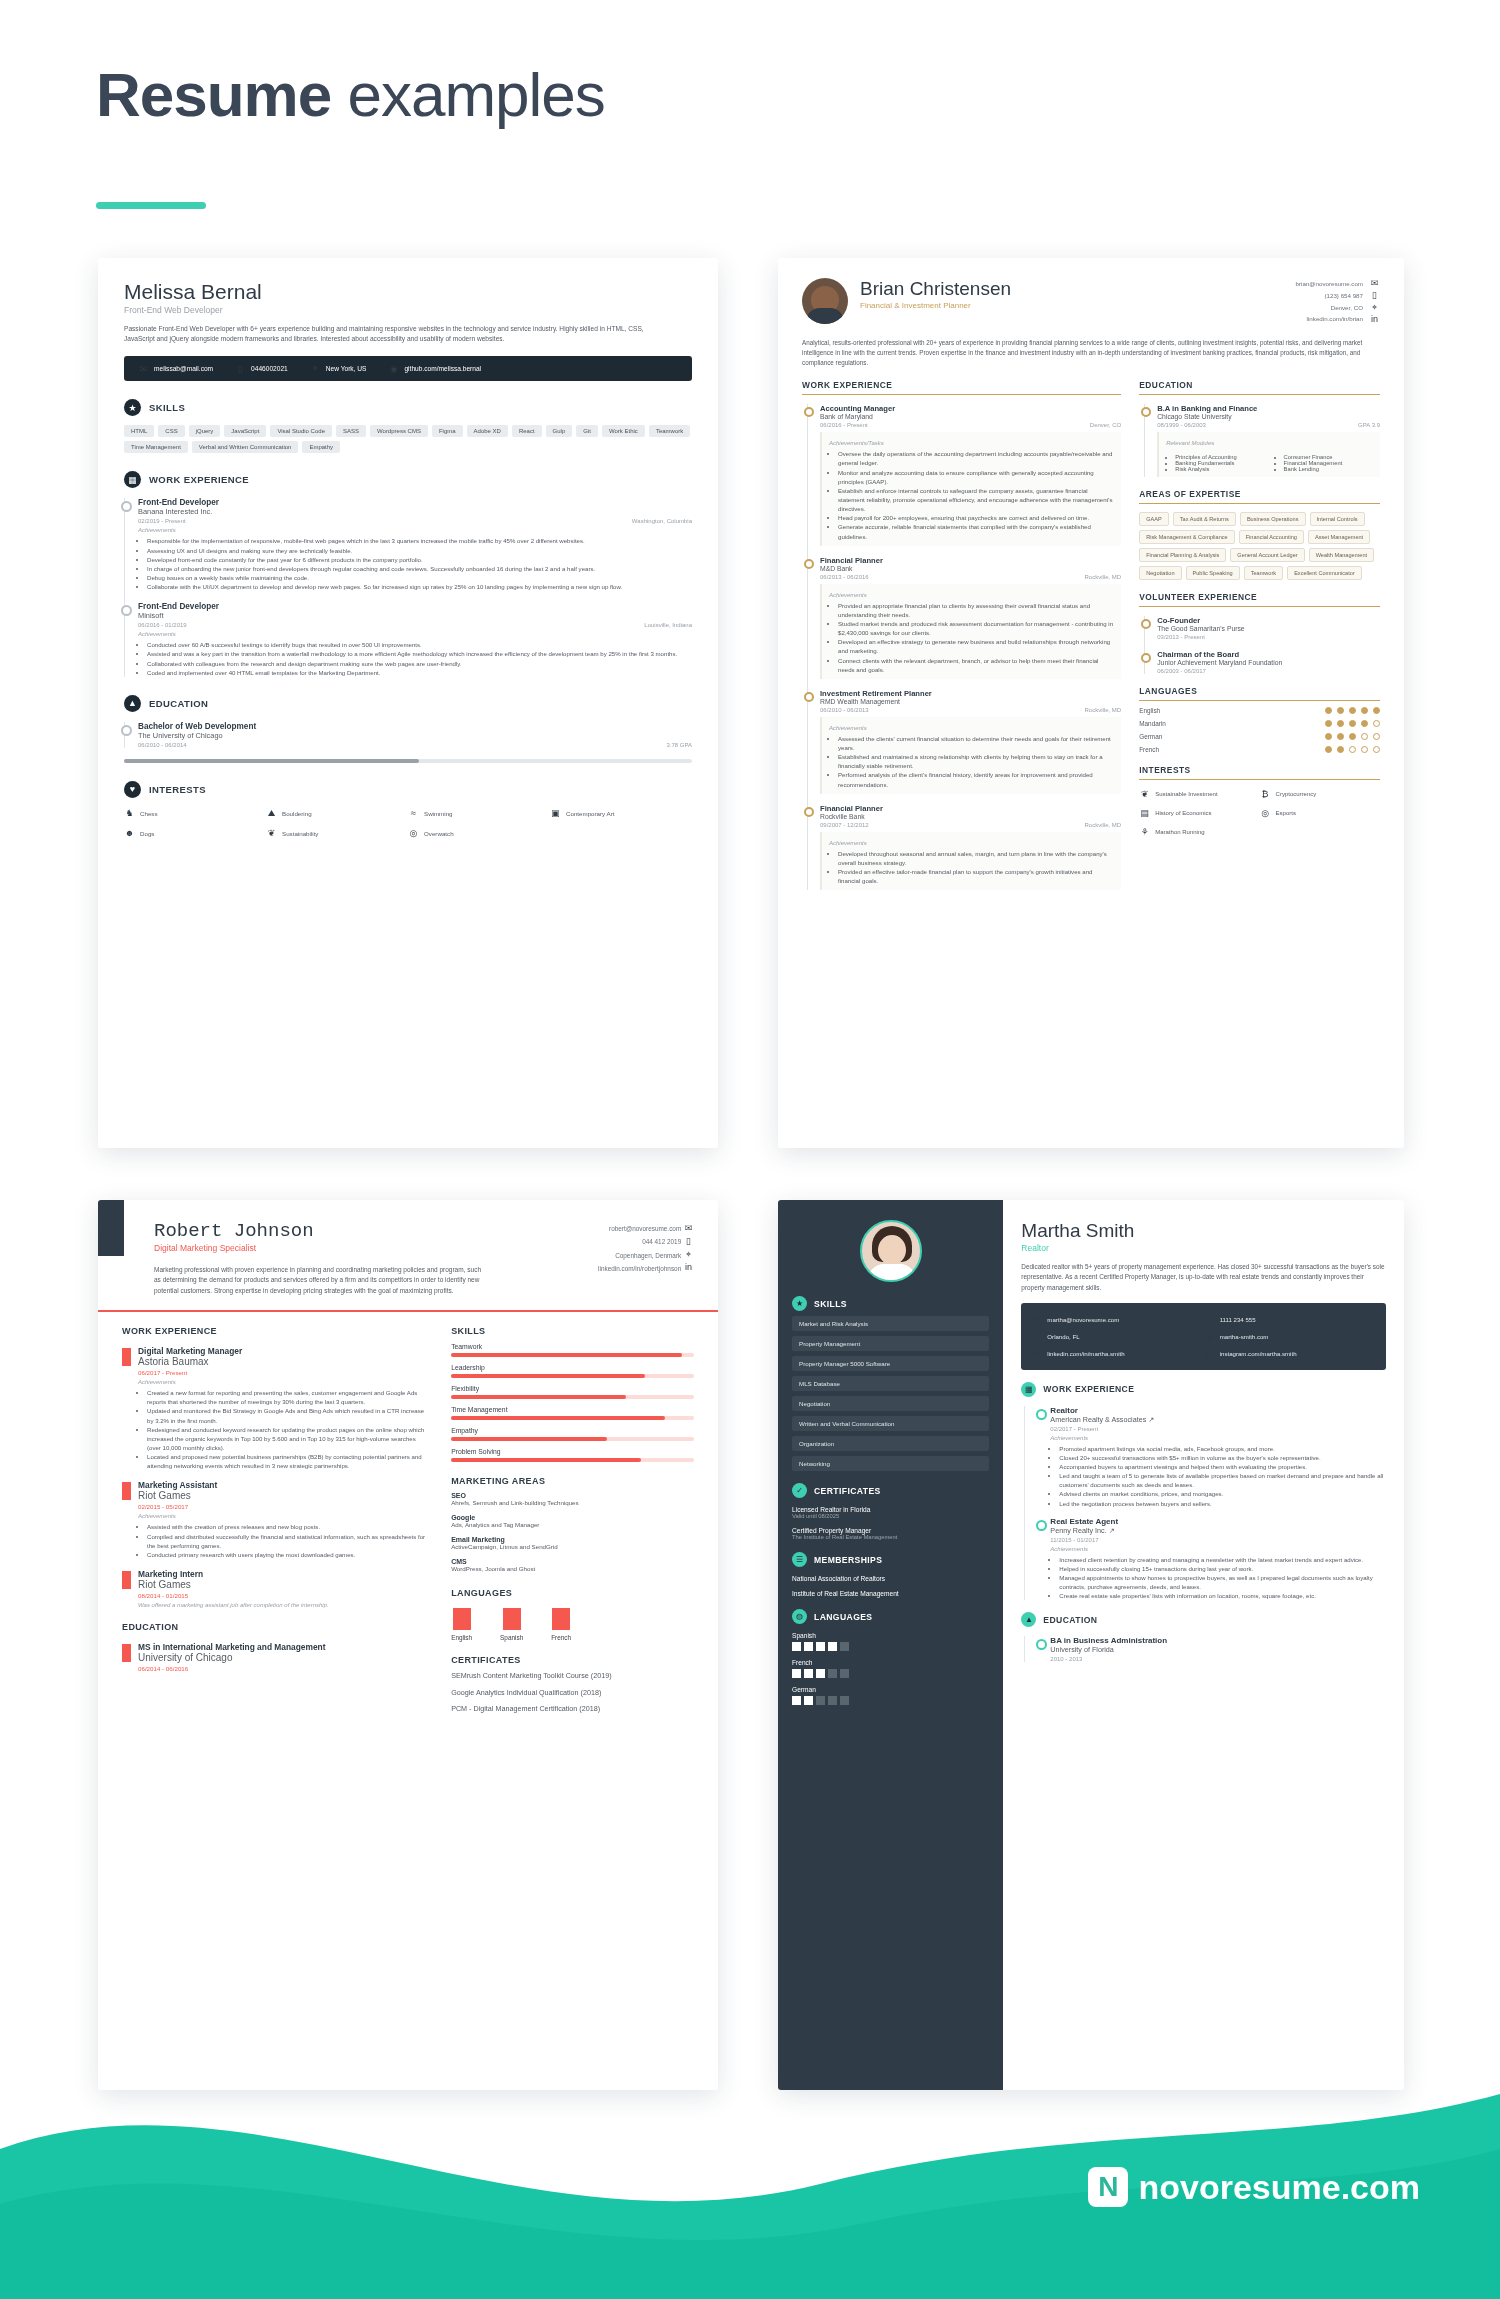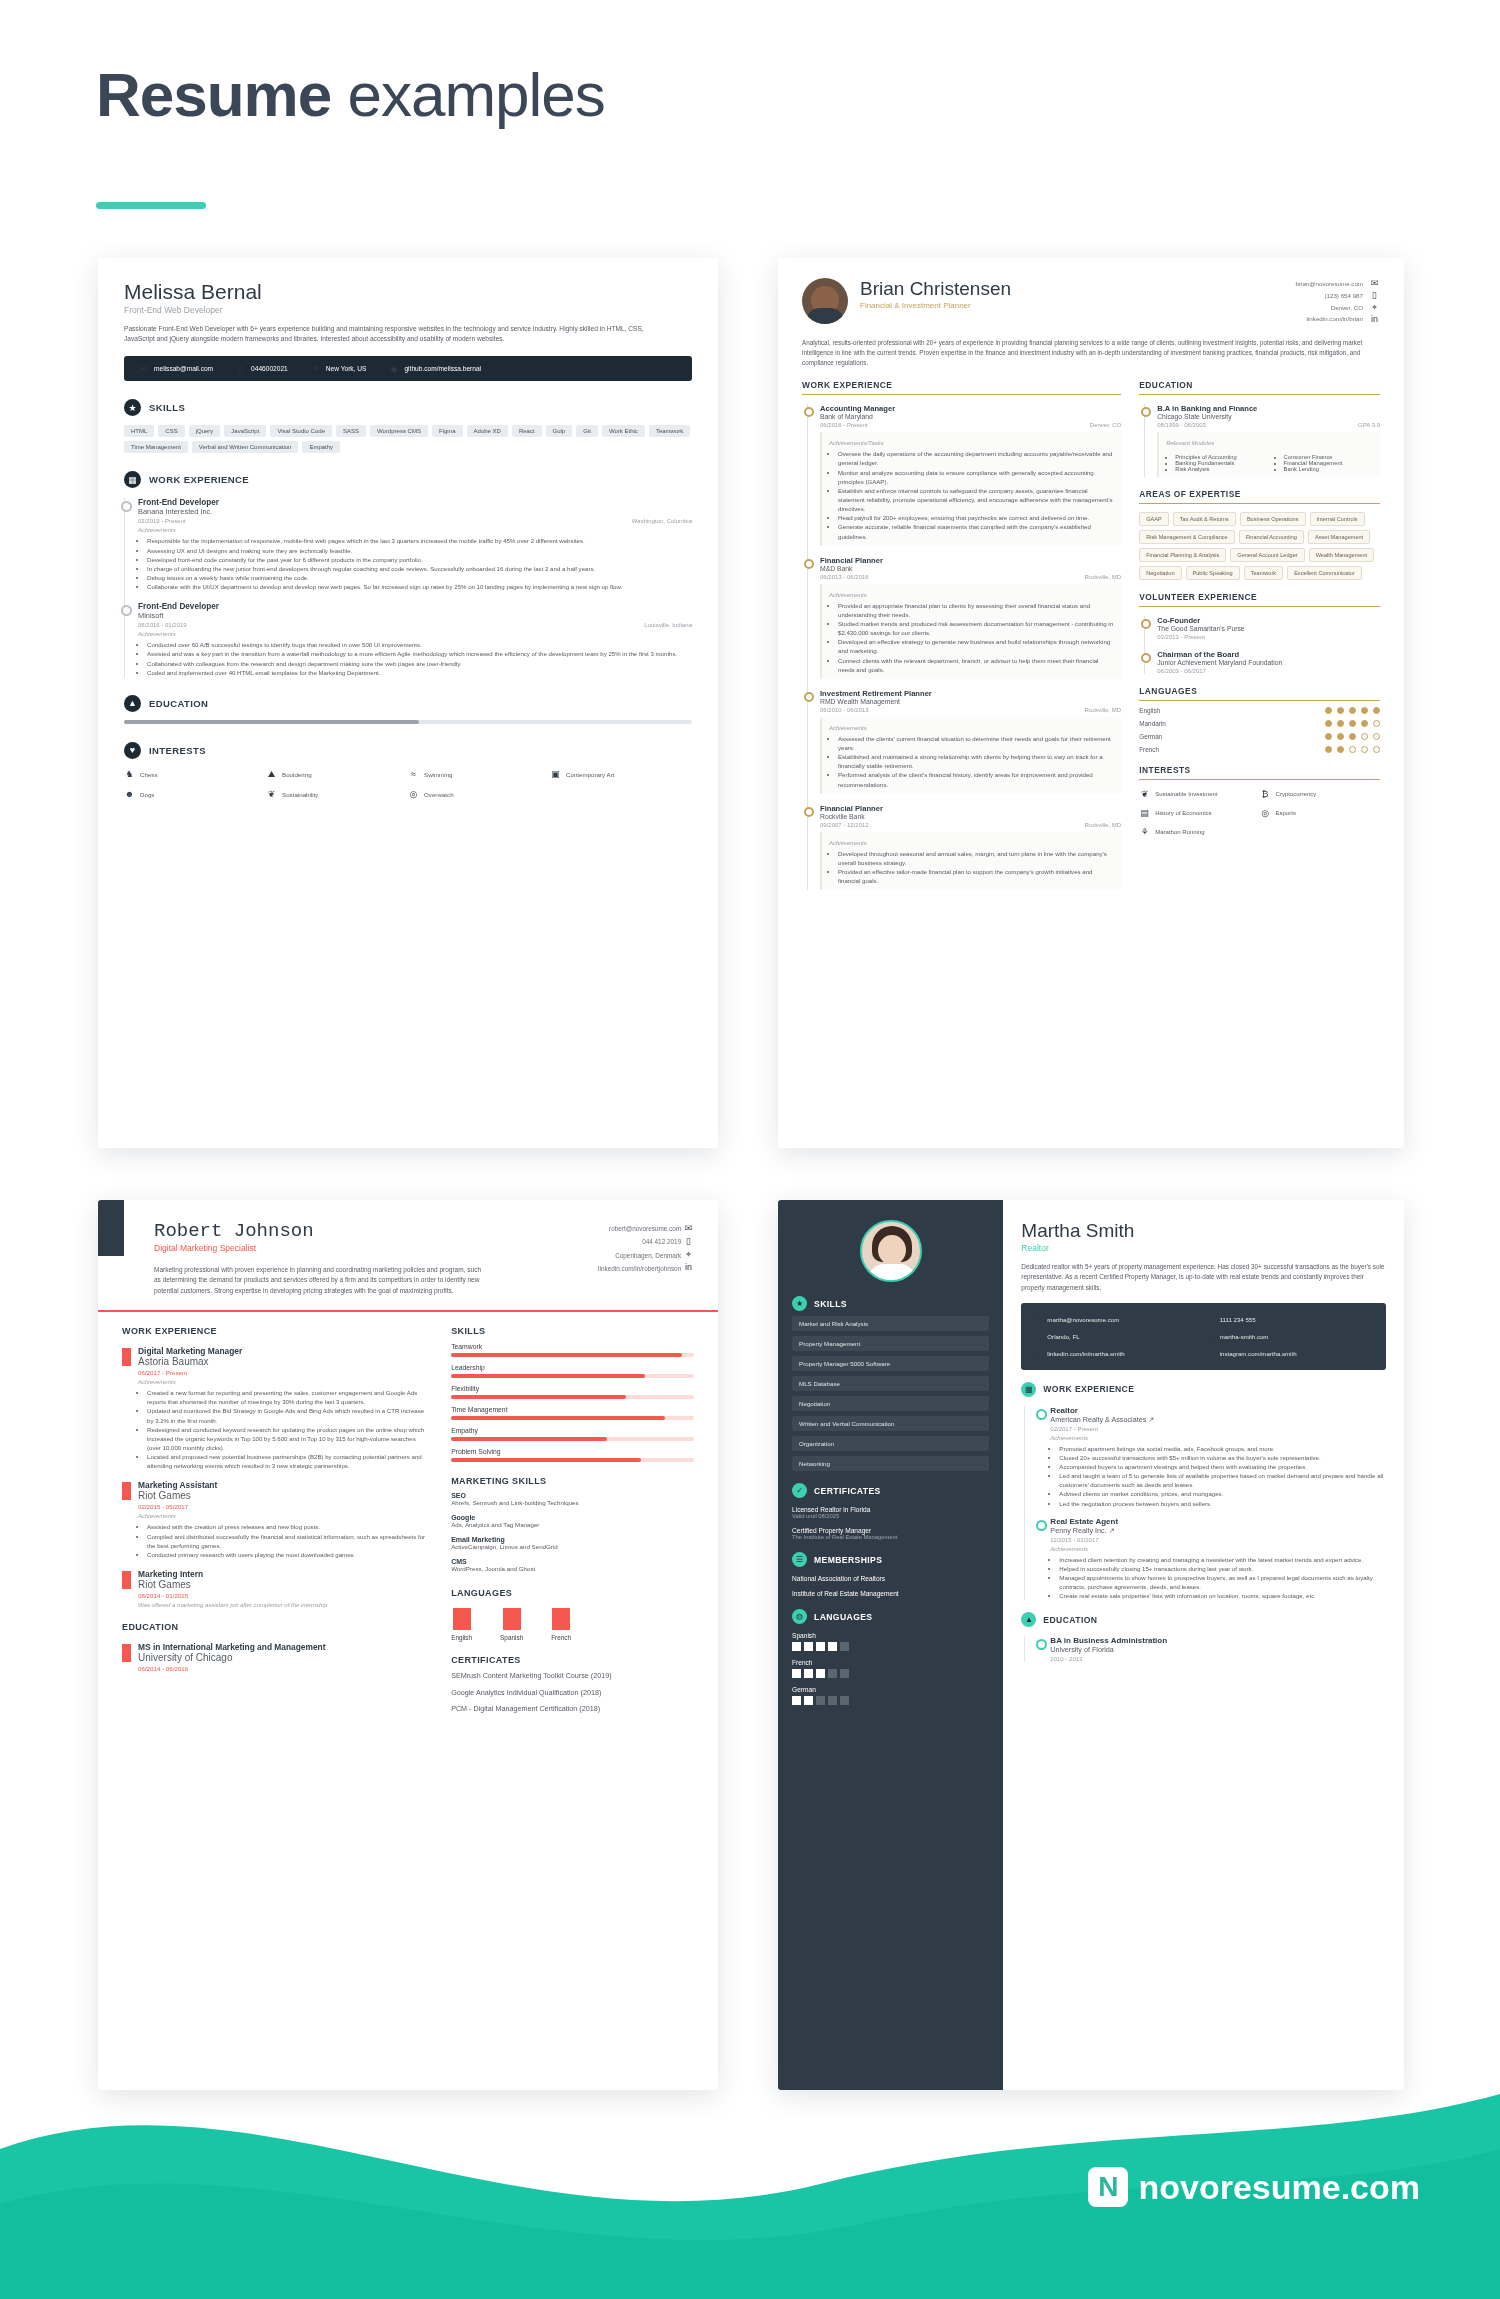--- a/index.html
+++ b/index.html
@@ -277,20 +277,30 @@
           <li>Collaborated with colleagues from the research and design department making sure the web pages are user-friendly.</li>
           <li>Coded and implemented over 40 HTML email templates for the Marketing Department.</li>
         </ul>
       </div>
     </div>
 
     <div class="sec-head">
       <span class="sec-dot">▲</span>
       <span class="sec-title">EDUCATION</span>
     </div>
+    <div class="tl">
+      <div class="job">
+        <div class="job-title">Bachelor of Web Development</div>
+        <div class="job-org">The University of Chicago</div>
+        <div class="job-meta">
+            <span>06/2010 - 06/2014</span>
+            <span>3.78 GPA</span>
+          </div>
+      </div>
+    </div>
     <div class="edu-bar">
         <i></i>
       </div>
 
     <div class="sec-head">
       <span class="sec-dot">♥</span>
       <span class="sec-title">INTERESTS</span>
     </div>
     <div class="interests">
       <div class="interest">
@@ -656,21 +666,21 @@
             <i style="width:64%"></i>
           </div>
         </div>
       <div class="skill-row">
           <div class="nm">Problem Solving</div>
           <div class="bar">
             <i style="width:78%"></i>
           </div>
         </div>
 
-      <div class="rj-h" style="margin-top:14px;">MARKETING SKILLS</div>
+      <div class="rj-h" style="margin-top:14px;">MARKETING AREAS</div>
       <div style="margin-top:6px;">
           <div style="font-size:7px;font-weight:bold;color:#2f3b46;">SEO</div>
           <div class="xs" style="color:#555b62;">Ahrefs, Semrush and Link-building Techniques</div>
         </div>
       <div style="margin-top:6px;">
           <div style="font-size:7px;font-weight:bold;color:#2f3b46;">Google</div>
           <div class="xs" style="color:#555b62;">Ads, Analytics and Tag Manager</div>
         </div>
       <div style="margin-top:6px;">
           <div style="font-size:7px;font-weight:bold;color:#2f3b46;">Email Marketing</div>

